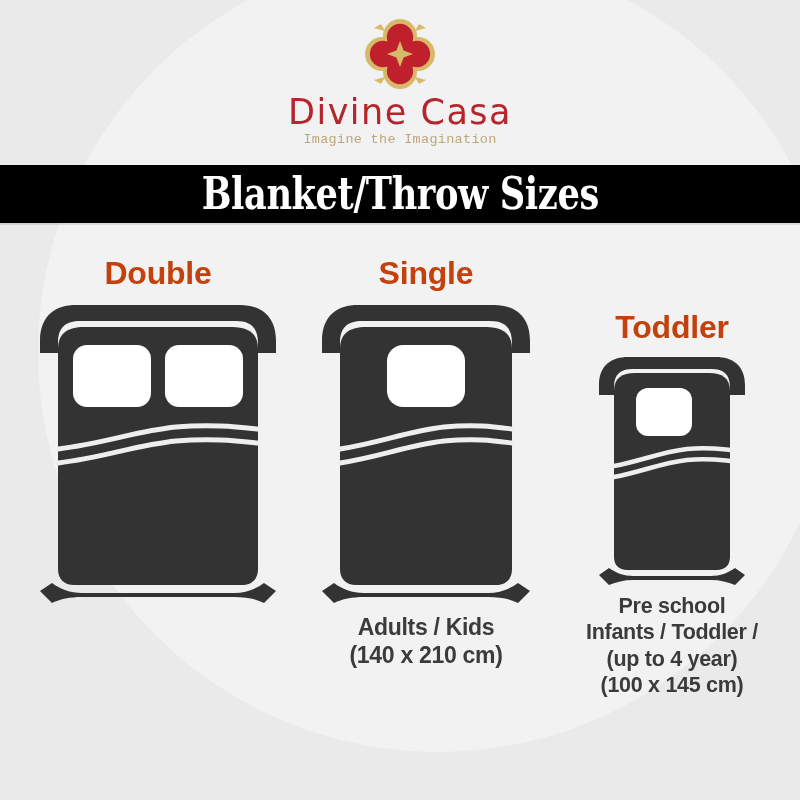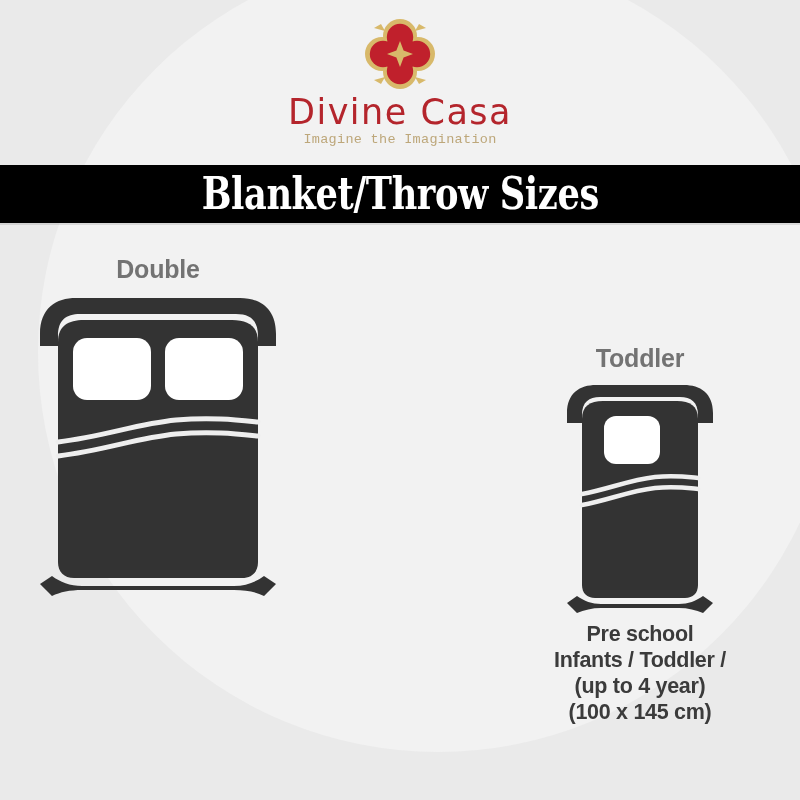--- a/index.html
+++ b/index.html
@@ -100,27 +100,27 @@
     height: 560px;
     z-index: 3;
   }
 
   .bed-col {
     position: absolute;
     text-align: center;
   }
   .bed-col.double  { left: 18px;  top: 16px;  width: 280px; }
   .bed-col.single  { left: 296px; top: 16px;  width: 260px; }
-  .bed-col.toddler { left: 520px; top: 70px;  width: 240px; margin-top: 35px; }
+  .bed-col.toddler { left: 552px; top: 70px;  width: 240px; }
 
   .bed-title {
     font-family: "Liberation Sans", sans-serif;
-    font-size: 25px;
+    font-size: 32px;
     font-weight: bold;
-    color: #737373;
+    color: #c2410c;
     line-height: 1.1;
     margin-bottom: 6px;
     letter-spacing: -0.2px;
   }
 
   .bed-art {
     display: block;
     margin: 0 auto;
   }
 
@@ -193,20 +193,43 @@
         <rect x="139" y="48" width="78" height="62" rx="14" fill="#ffffff"></rect>
 
         <path d="M32,152 C80,146 110,134 150,130 C186,127 212,130 232,132" stroke="#eeeeee" stroke-width="5" fill="none" stroke-linecap="round"></path>
         <path d="M32,166 C80,160 110,148 150,144 C186,141 212,144 232,146" stroke="#eeeeee" stroke-width="5" fill="none" stroke-linecap="round"></path>
 
         <path d="M14,294 L26,286 C34,292 44,296 56,296 L208,296 C220,296 230,292 238,286
                  L250,294 L238,306 C230,302 220,300 208,300 L56,300 C44,300 34,302 26,306 Z" fill="#333333"></path>
       </svg>
     </div>
 
+    <div class="bed-col single">
+      <div class="bed-title">Single</div>
+      <svg class="bed-art" width="232" height="310" viewBox="0 0 232 310">
+
+        <path d="M12,44 C12,18 28,8 48,8 L184,8 C204,8 220,18 220,44 L220,56 L202,56 L202,46
+                 C202,30 194,24 180,24 L52,24 C38,24 30,30 30,46 L30,56 L12,56 Z" fill="#333333"></path>
+
+        <path d="M30,52 C30,36 40,30 56,30 L176,30 C192,30 202,36 202,52 L202,272
+                 C202,282 196,288 186,288 L46,288 C36,288 30,282 30,272 Z" fill="#333333"></path>
+
+        <rect x="77" y="48" width="78" height="62" rx="16" fill="#ffffff"></rect>
+
+        <path d="M30,152 C70,146 98,134 134,130 C166,127 186,130 202,132" stroke="#eeeeee" stroke-width="5" fill="none" stroke-linecap="round"></path>
+        <path d="M30,166 C70,160 98,148 134,144 C166,141 186,144 202,146" stroke="#eeeeee" stroke-width="5" fill="none" stroke-linecap="round"></path>
+
+        <path d="M12,294 L24,286 C32,292 42,296 54,296 L178,296 C190,296 200,292 208,286
+                 L220,294 L208,306 C200,302 190,300 178,300 L54,300 C42,300 32,302 24,306 Z" fill="#333333"></path>
+      </svg>
+      <div class="bed-caption">
+        <span class="caption-line">Adults / Kids</span>
+        <span class="caption-line">(140 x 210 cm)</span>
+      </div>
+    </div>
 
     <div class="bed-col toddler">
       <div class="bed-title">Toddler</div>
       <svg class="bed-art" width="166" height="236" viewBox="0 0 166 236">
 
         <path d="M10,34 C10,14 23,6 39,6 L127,6 C143,6 156,14 156,34 L156,44 L141,44 L141,36
                  C141,23 134,18 123,18 L43,18 C32,18 25,23 25,36 L25,44 L10,44 Z" fill="#333333"></path>
 
         <path d="M25,40 C25,27 33,22 46,22 L120,22 C133,22 141,27 141,40 L141,206
                  C141,214 136,219 128,219 L38,219 C30,219 25,214 25,206 Z" fill="#333333"></path>

